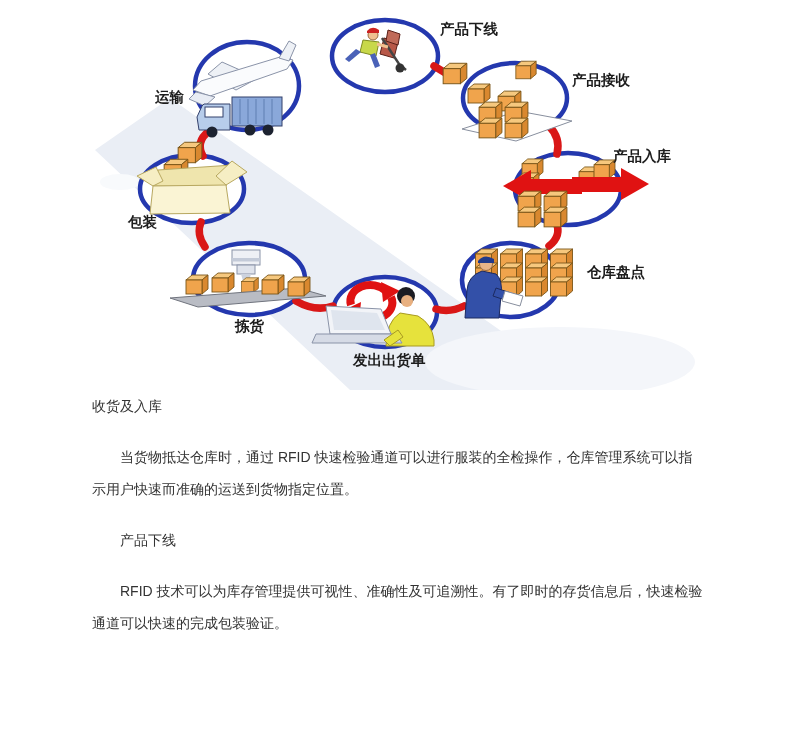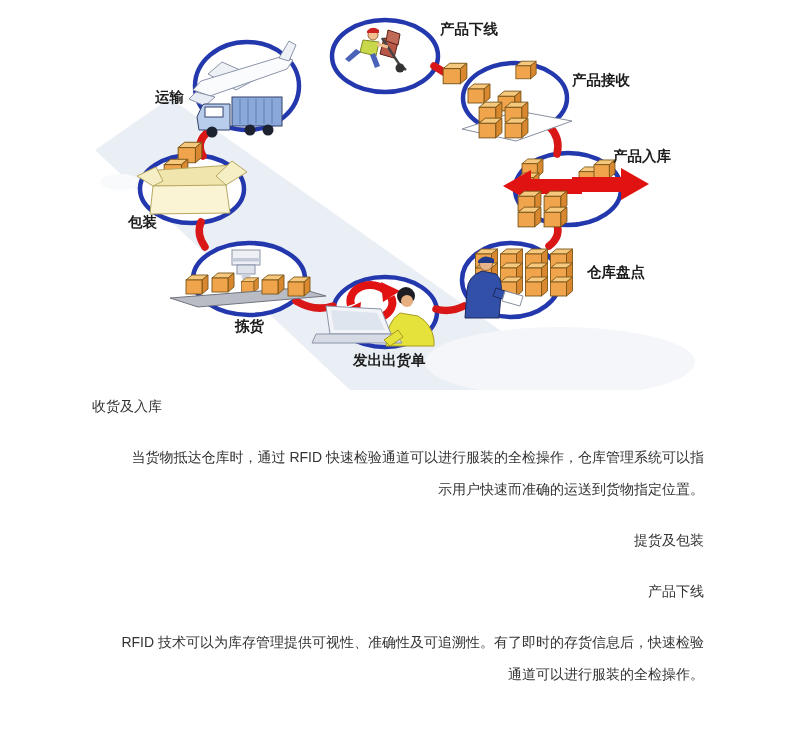--- a/index.html
+++ b/index.html
@@ -5,21 +5,21 @@
   html,body { margin:0; padding:0; background:#fff; }
   .page {
     position:relative; width:787px; height:748px; background:#ffffff;
     font-family:"Liberation Sans", sans-serif; overflow:hidden;
   }
   .diagram { position:absolute; left:0; top:0; width:787px; height:390px; }
   .diagram svg { display:block; }
   .node-label { font-size:14.5px; font-weight:bold; fill:#1c1c1c; }
   .content { position:absolute; left:92px; top:390px; width:612px; color:#333; font-size:14px; }
   .content p { margin:0 0 19px 0; line-height:32px; }
-  .indent { text-indent:28px;text-align:right; }
+  .indent { text-indent:28px; }
 </style>
 </head>
 <body>
 
 <div class="page">
 
   <div class="diagram">
     <svg width="787" height="390" viewBox="0 0 787 390" xmlns="http://www.w3.org/2000/svg">
       <defs>
         <symbol id="box3d" viewBox="0 0 26 21">
@@ -173,18 +173,17 @@
         <text class="node-label" x="353" y="365">发出出货单</text>
         <text class="node-label" x="235" y="331">拣货</text>
         <text class="node-label" x="128" y="227">包装</text>
       </g>
     </svg>
   </div>
 
   <div class="content">
     <p>收货及入库</p>
     <p class="indent">当货物抵达仓库时，通过 RFID 快速检验通道可以进行服装的全检操作，仓库管理系统可以指示用户快速而准确的运送到货物指定位置。</p>
-    <p class="indent">提货及包装</p>
     <p class="indent">产品下线</p>
-    <p class="indent">RFID 技术可以为库存管理提供可视性、准确性及可追溯性。有了即时的存货信息后，快速检验通道可以进行服装的全检操作。</p>
+    <p class="indent">RFID 技术可以为库存管理提供可视性、准确性及可追溯性。有了即时的存货信息后，快速检验通道可以快速的完成包装验证。</p>
   </div>
 
 </div>
 
 </body></html>

